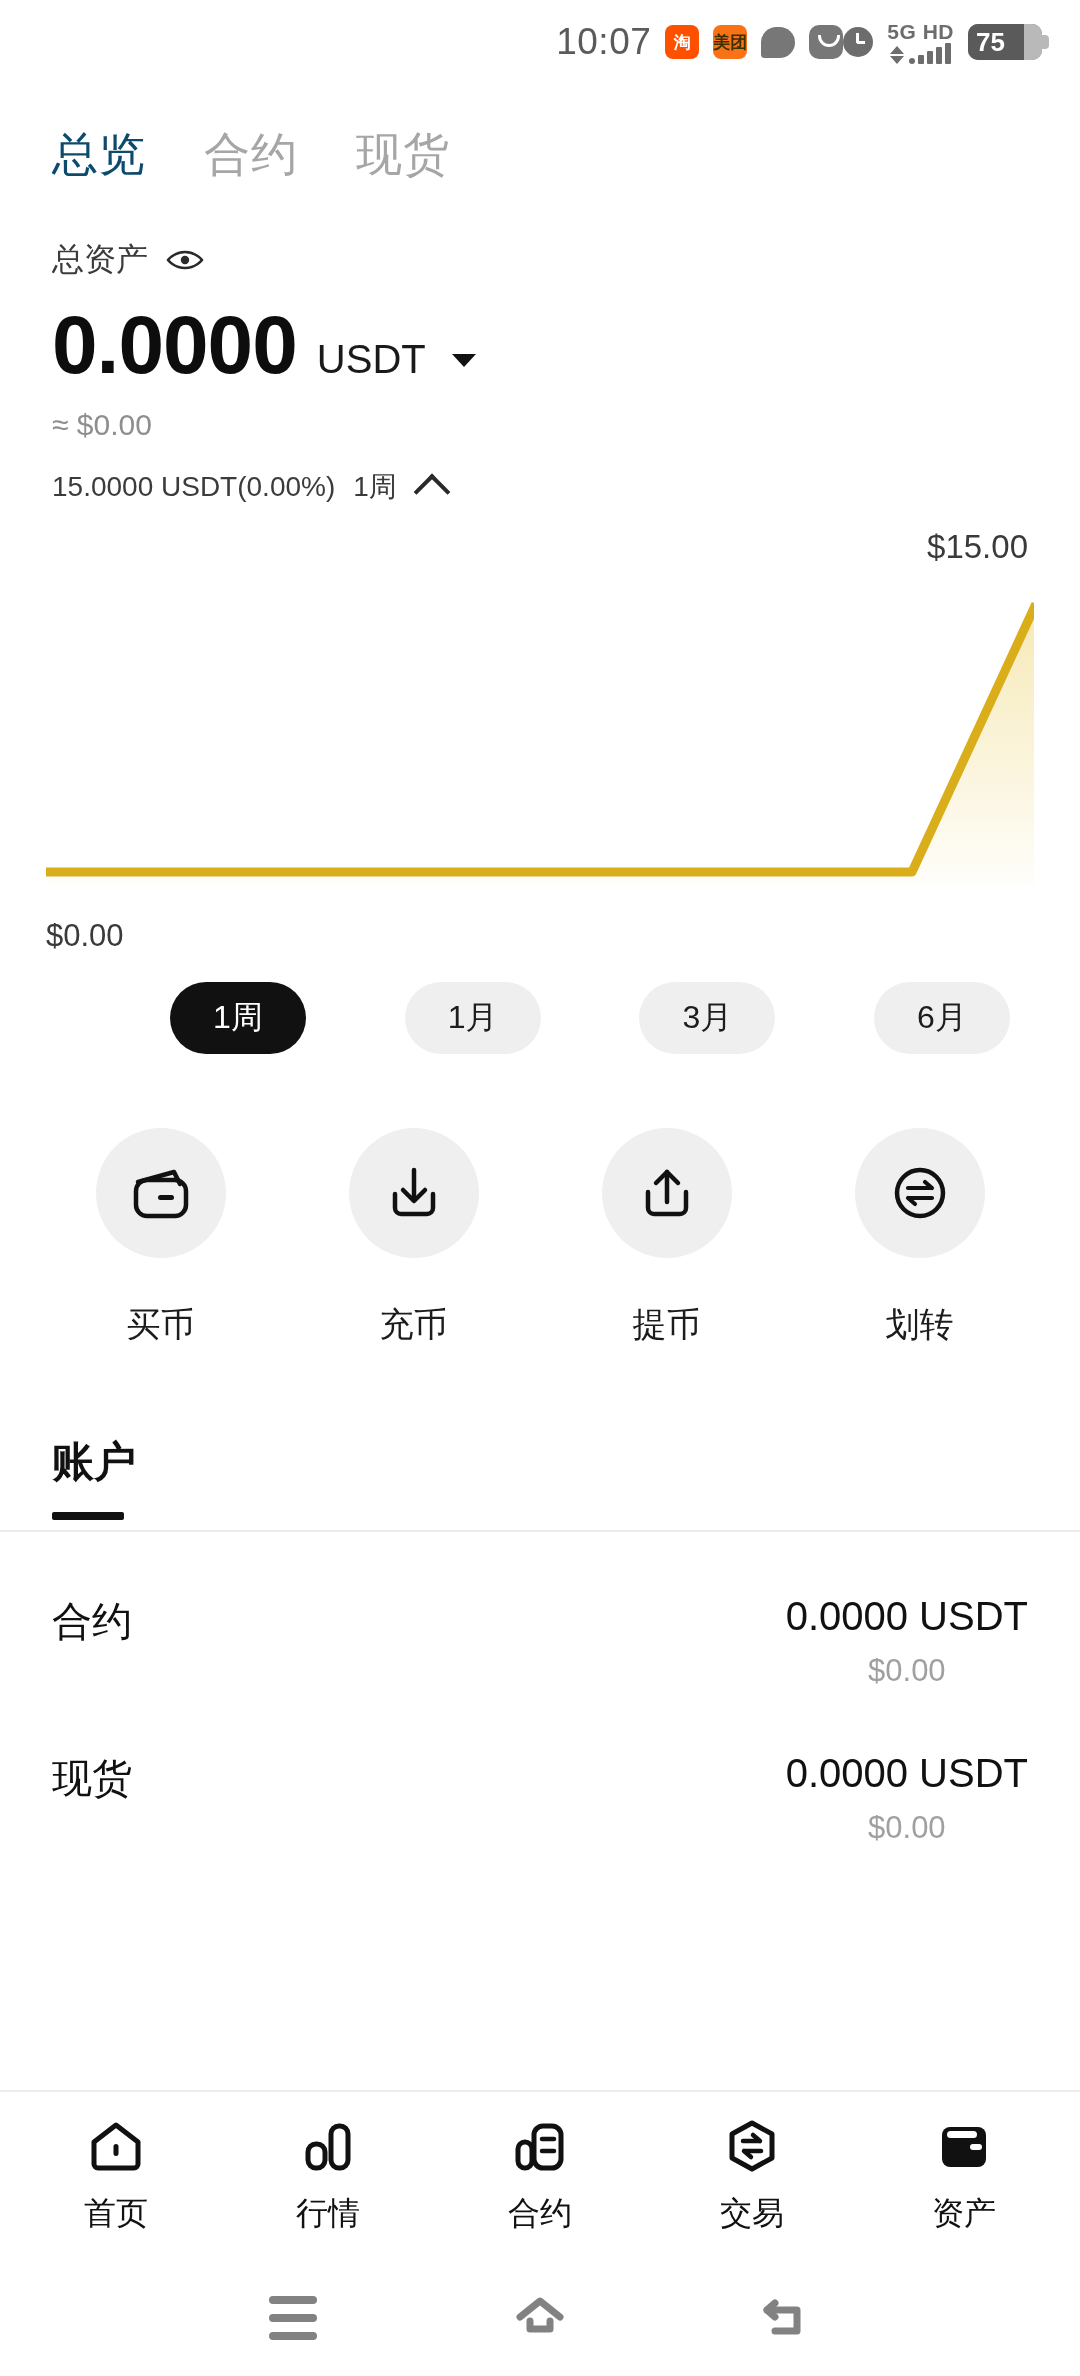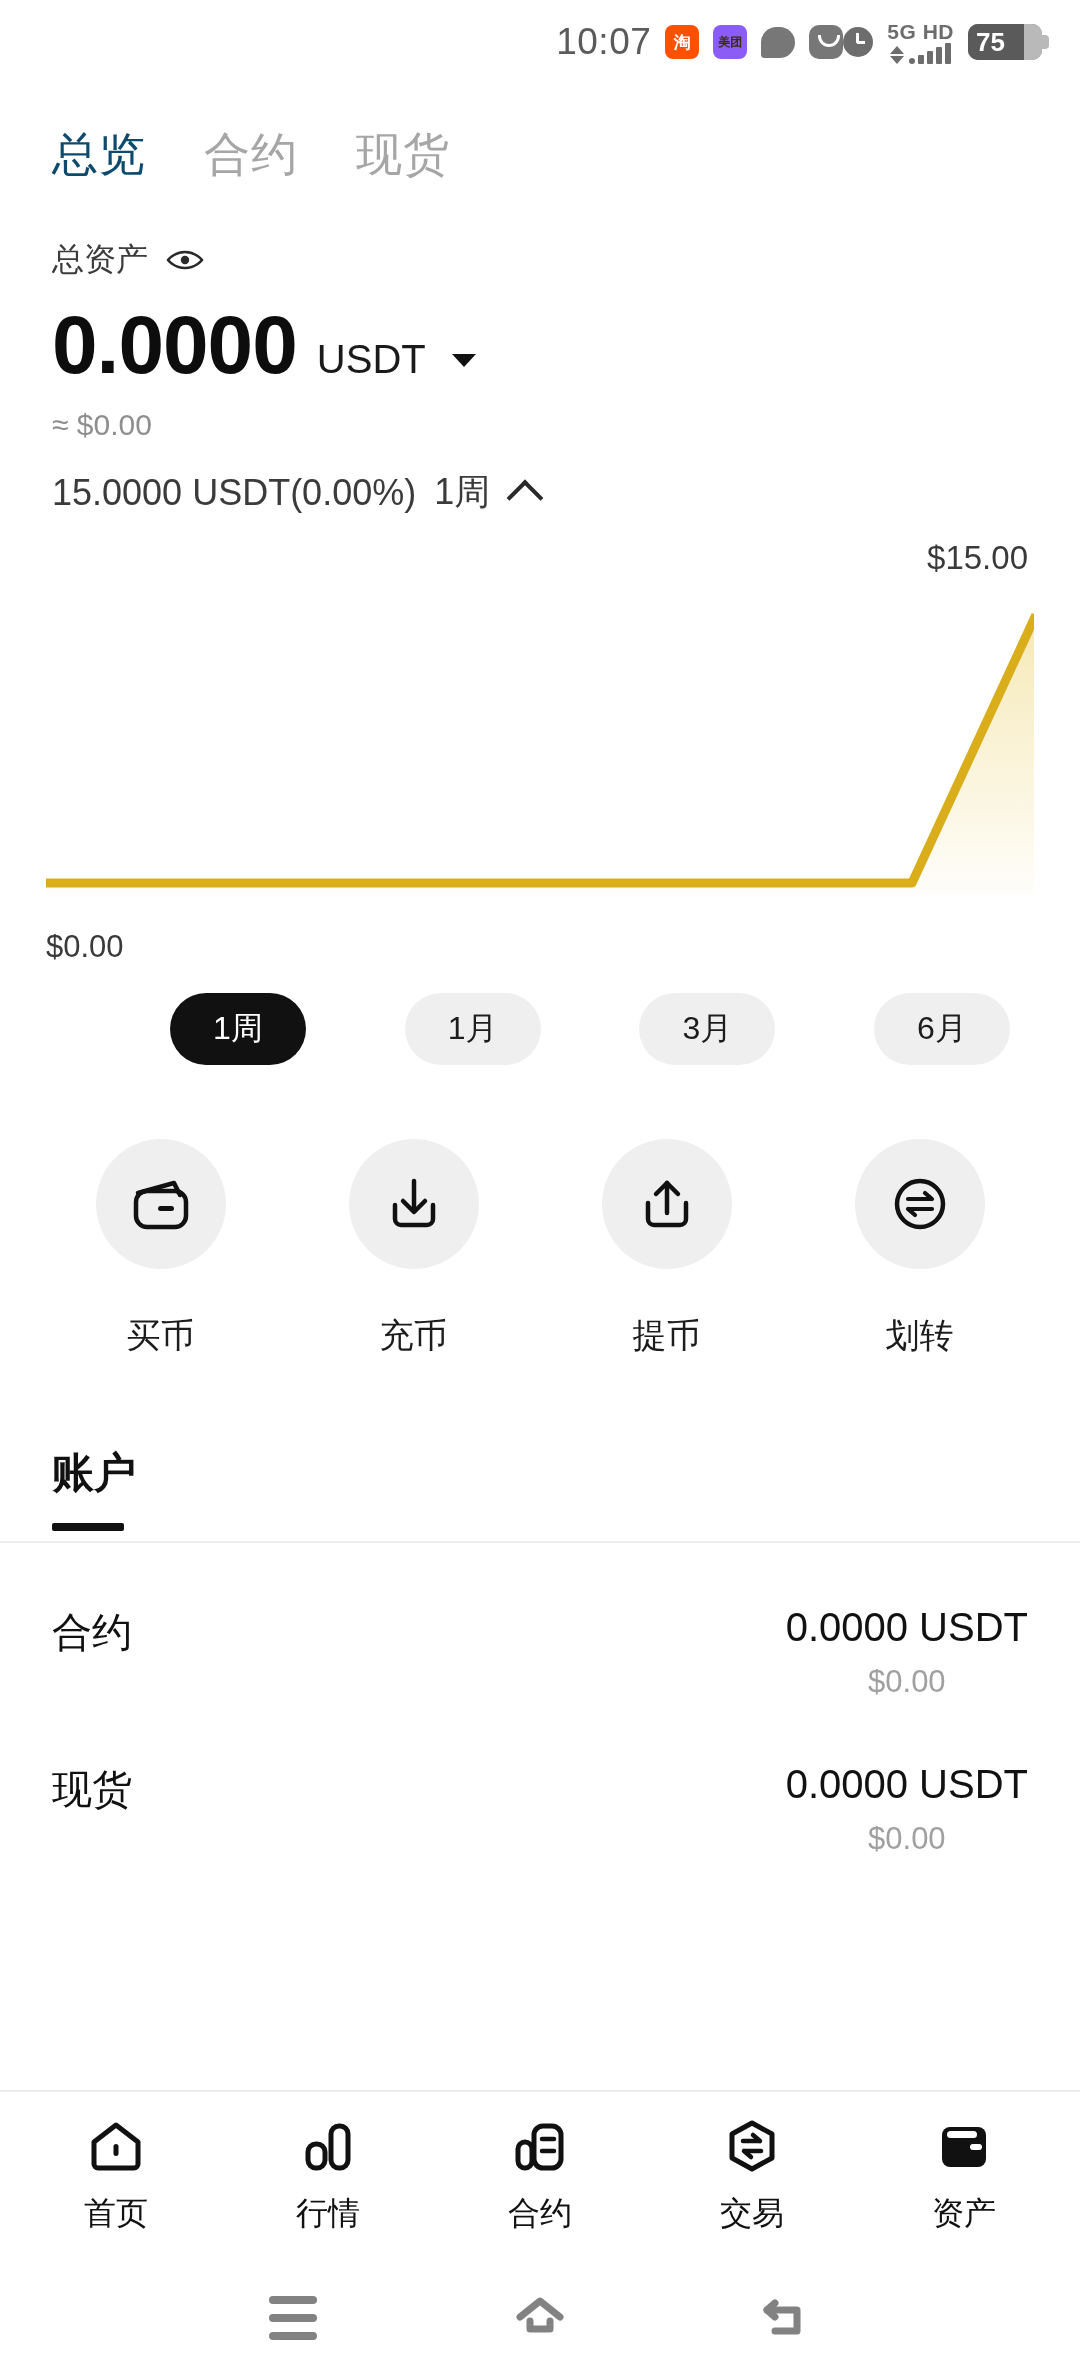--- a/index.html
+++ b/index.html
@@ -15,21 +15,21 @@
   
   .statusbar {
     height:84px; display:flex; align-items:center;
     padding:0 38px 0 56px; justify-content:flex-end;
   }
   .sb-left { display:flex; align-items:center; gap:14px; }
   .sb-time { font-size:37px; color:#5b5b5b; letter-spacing:0.5px; font-weight:400; }
   .appicon { width:34px; height:34px; border-radius:8px; display:flex; align-items:center; justify-content:center;
              font-size:17px; font-weight:700; color:#fff; line-height:1; }
   .appicon.taobao { background:#ff5000; }
-  .appicon.meituan { background:#8b5cf6; color:#3b3000; font-size:12px; }
+  .appicon.meituan { background:#f97316; color:#3b3000; font-size:17px; }
   .bubble { width:34px; height:31px; background:#777; border-radius:16px 16px 16px 4px; position:relative; }
   .sqicon { width:34px; height:34px; background:#777; border-radius:10px; position:relative; }
   .sqicon::after{ content:""; position:absolute; left:9px; top:10px; width:16px; height:9px;
                   border:3px solid #fff; border-top:none; border-radius:0 0 14px 14px; }
 
   .sb-right { display:flex; align-items:center; gap:14px; }
   .alarm { width:30px; height:30px; border-radius:50%; background:#6d6d6d; position:relative; }
   .alarm::before{ content:""; position:absolute; left:13px; top:6px; width:3px; height:10px; background:#fff; }
   .alarm::after{ content:""; position:absolute; left:14px; top:14px; width:8px; height:3px; background:#fff; }
   .netcol { display:flex; flex-direction:column; align-items:center; gap:2px; }
@@ -65,21 +65,21 @@
   .eye { width:38px; height:24px; position:relative; }
   .eye svg { display:block; }
   .asset-main { display:flex; align-items:baseline; gap:20px; margin-top:22px; }
   .asset-amount { font-size:82px; font-weight:800; color:#0d0d0d; letter-spacing:-1px; line-height:1; }
   .asset-unit { font-size:40px; color:#1a1a1a; font-weight:400; }
   .caret-dn { width:0;height:0;border-left:12px solid transparent;border-right:12px solid transparent;
               border-top:13px solid #111; margin-left:6px; position:relative; top:-6px; }
   .asset-approx { font-size:30px; color:#8e8e8e; margin-top:22px; }
 
   .delta-row { display:flex; align-items:center; gap:18px; margin-top:26px; }
-  .delta-text { font-size:36px; color:#3b3b3b; }
+  .delta-text { font-size:28px; color:#3b3b3b; }
   .chev-up { width:26px; height:26px; border-left:4px solid #2a2a2a; border-top:4px solid #2a2a2a;
              transform:rotate(45deg); margin-left:4px; position:relative; top:5px; }
 
   
   .chartwrap { position:relative; margin-top:22px; height:420px; }
   .chart-top-label { position:absolute; right:52px; top:0; font-size:33px; color:#3a3a3a; }
   .chart-bottom-label { position:absolute; left:46px; bottom:-6px; font-size:31px; color:#3a3a3a; }
   .chart-svg { position:absolute; left:46px; top:56px; }
 
   

